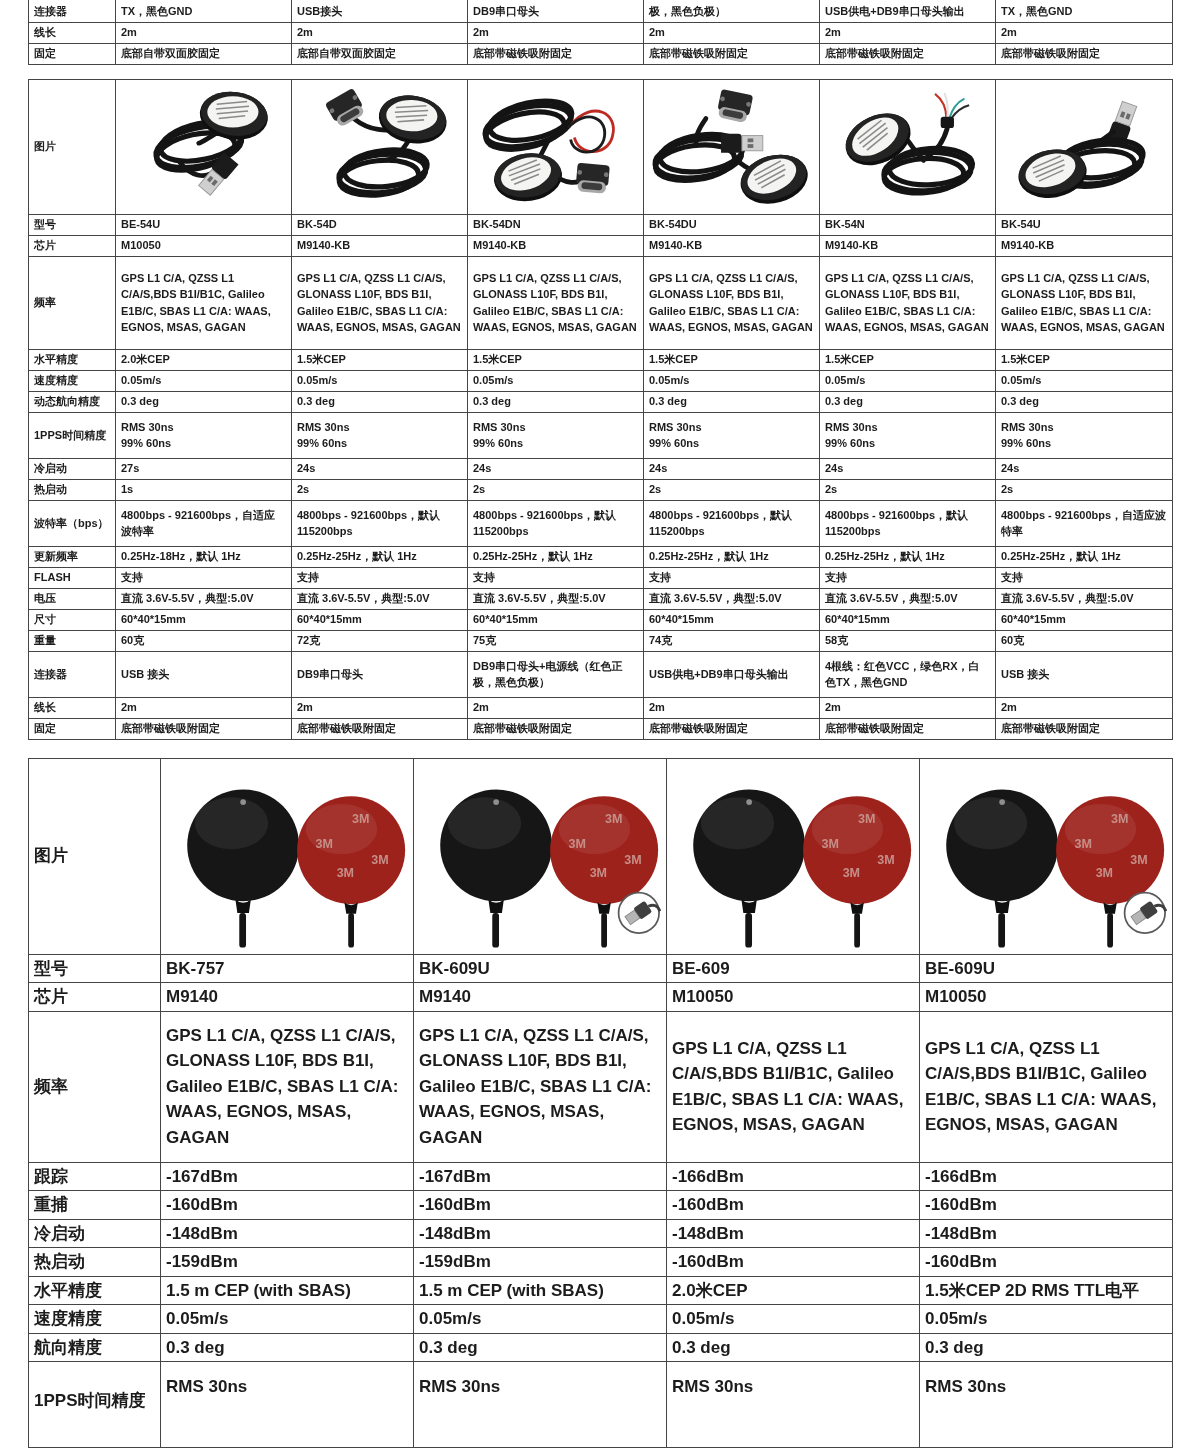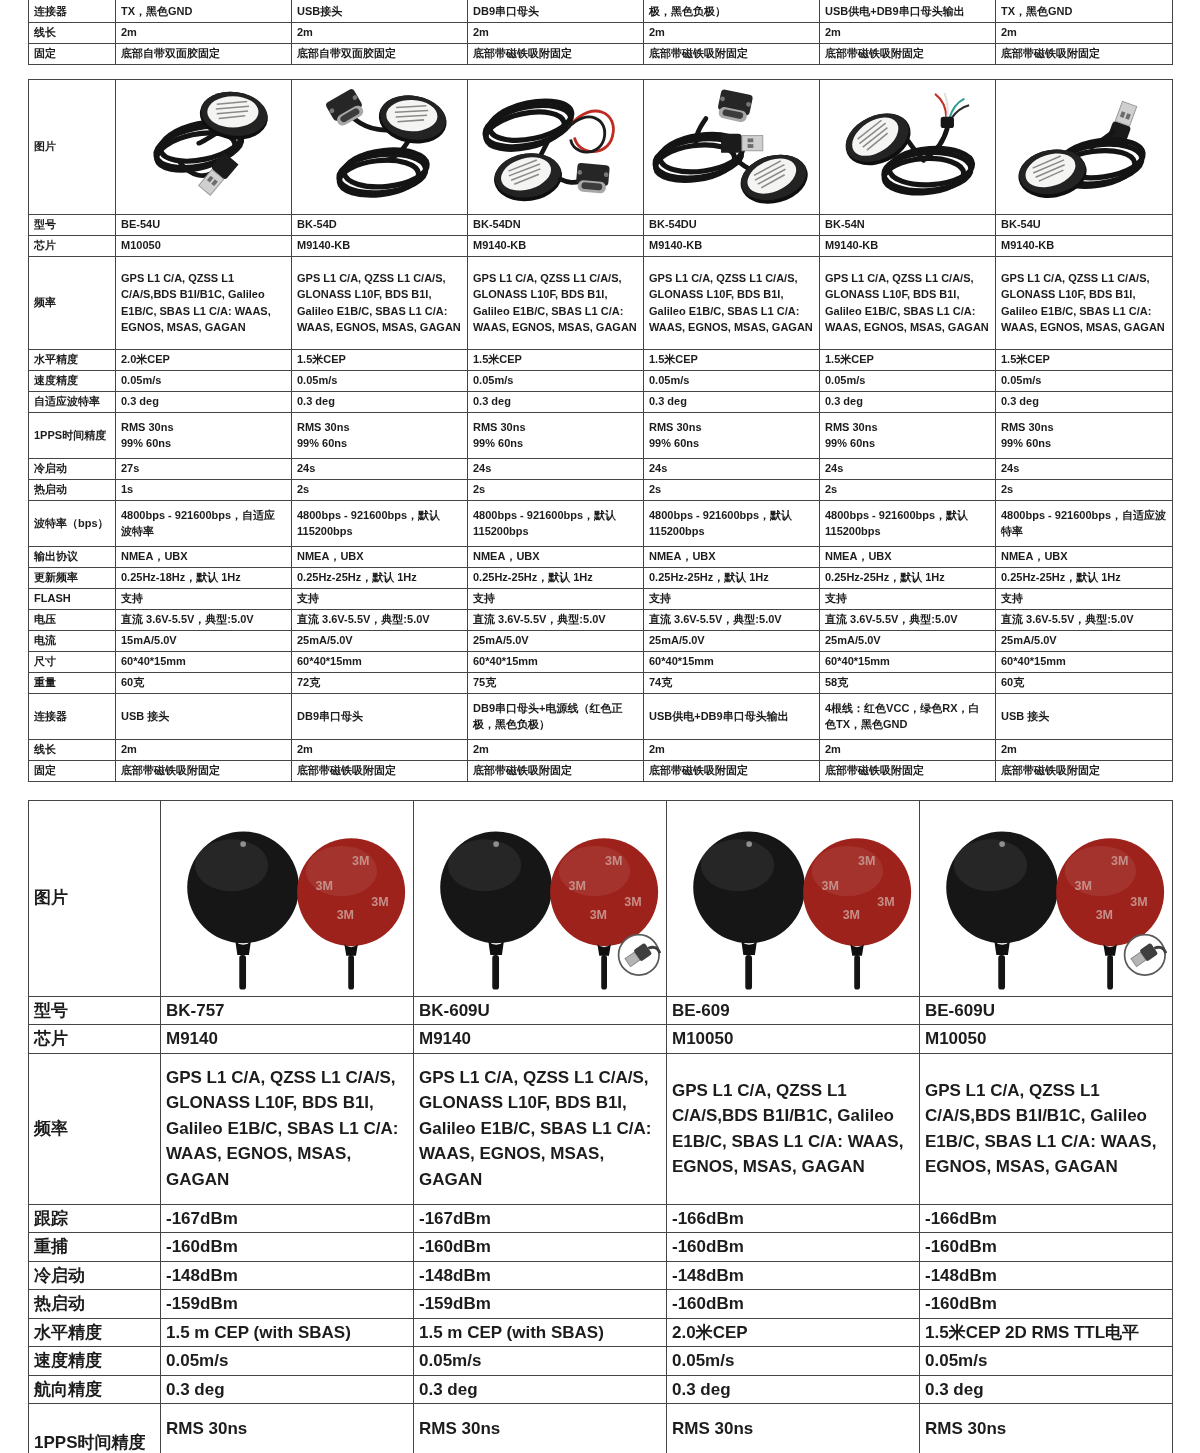--- a/index.html
+++ b/index.html
@@ -323,21 +323,21 @@
         <tr>
           <td class="label">速度精度</td>
           <td>0.05m/s</td>
           <td>0.05m/s</td>
           <td>0.05m/s</td>
           <td>0.05m/s</td>
           <td>0.05m/s</td>
           <td>0.05m/s</td>
         </tr>
         <tr>
-          <td class="label">自适应波特率</td>
+          <td class="label">动态航向精度</td>
           <td>0.3 deg</td>
           <td>0.3 deg</td>
           <td>0.3 deg</td>
           <td>0.3 deg</td>
           <td>0.3 deg</td>
           <td>0.3 deg</td>
         </tr>
         <tr class="r-2l">
           <td class="label">1PPS时间精度</td>
           <td>RMS 30ns
@@ -374,29 +374,20 @@
         <tr class="r-2l">
           <td class="label">波特率（bps）</td>
           <td>4800bps - 921600bps，自适应波特率</td>
           <td>4800bps - 921600bps，默认 115200bps</td>
           <td>4800bps - 921600bps，默认 115200bps</td>
           <td>4800bps - 921600bps，默认 115200bps</td>
           <td>4800bps - 921600bps，默认 115200bps</td>
           <td>4800bps - 921600bps，自适应波特率</td>
         </tr>
         <tr>
-          <td class="label">输出协议</td>
-          <td>NMEA，UBX</td>
-          <td>NMEA，UBX</td>
-          <td>NMEA，UBX</td>
-          <td>NMEA，UBX</td>
-          <td>NMEA，UBX</td>
-          <td>NMEA，UBX</td>
-        </tr>
-        <tr>
           <td class="label">更新频率</td>
           <td>0.25Hz-18Hz，默认 1Hz</td>
           <td>0.25Hz-25Hz，默认 1Hz</td>
           <td>0.25Hz-25Hz，默认 1Hz</td>
           <td>0.25Hz-25Hz，默认 1Hz</td>
           <td>0.25Hz-25Hz，默认 1Hz</td>
           <td>0.25Hz-25Hz，默认 1Hz</td>
         </tr>
         <tr>
           <td class="label">FLASH</td>
@@ -408,29 +399,20 @@
           <td>支持</td>
         </tr>
         <tr>
           <td class="label">电压</td>
           <td>直流 3.6V-5.5V，典型:5.0V</td>
           <td>直流 3.6V-5.5V，典型:5.0V</td>
           <td>直流 3.6V-5.5V，典型:5.0V</td>
           <td>直流 3.6V-5.5V，典型:5.0V</td>
           <td>直流 3.6V-5.5V，典型:5.0V</td>
           <td>直流 3.6V-5.5V，典型:5.0V</td>
-        </tr>
-        <tr>
-          <td class="label">电流</td>
-          <td>15mA/5.0V</td>
-          <td>25mA/5.0V</td>
-          <td>25mA/5.0V</td>
-          <td>25mA/5.0V</td>
-          <td>25mA/5.0V</td>
-          <td>25mA/5.0V</td>
         </tr>
         <tr>
           <td class="label">尺寸</td>
           <td>60*40*15mm</td>
           <td>60*40*15mm</td>
           <td>60*40*15mm</td>
           <td>60*40*15mm</td>
           <td>60*40*15mm</td>
           <td>60*40*15mm</td>
         </tr>

